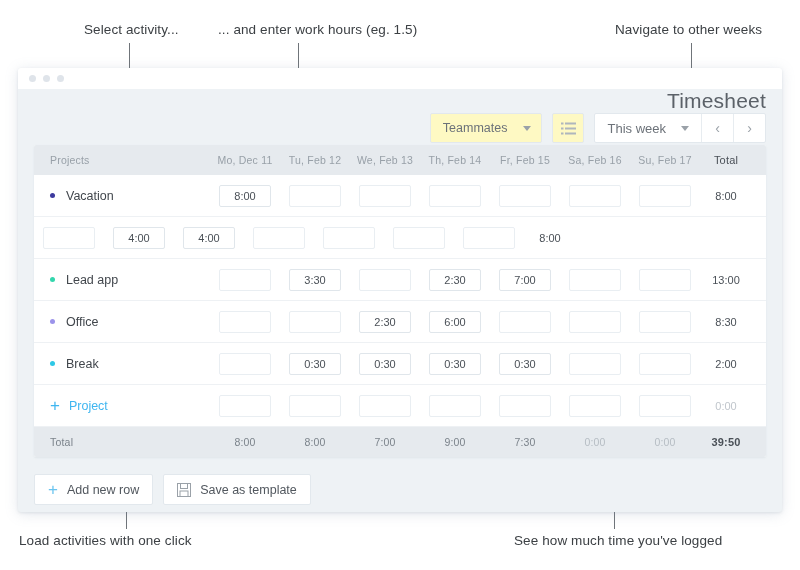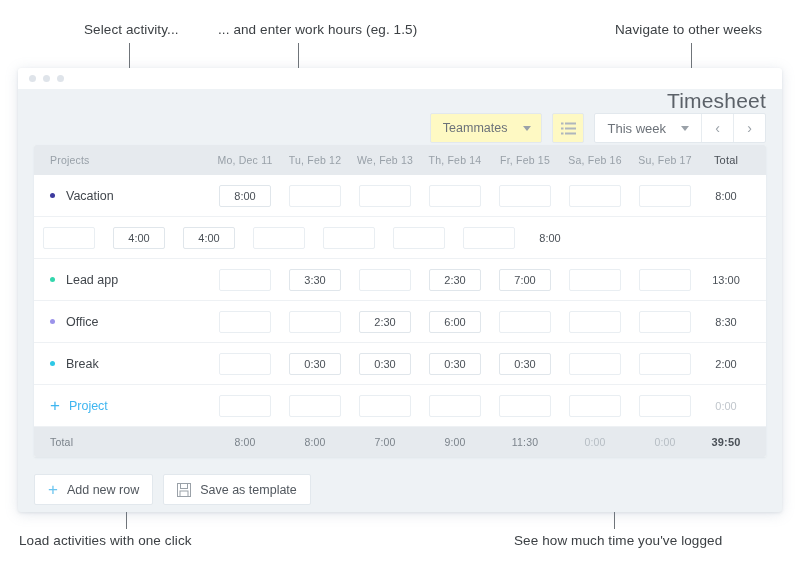--- a/index.html
+++ b/index.html
@@ -434,21 +434,21 @@
           <div class="c-del"></div>
         </div>
       </div>
 
     <div class="row foot">
       <div class="c-project">Total</div>
       <div class="c-day">8:00</div>
       <div class="c-day">8:00</div>
       <div class="c-day">7:00</div>
       <div class="c-day">9:00</div>
-      <div class="c-day">11:30</div>
+      <div class="c-day">7:30</div>
       <div class="c-day zero">0:00</div>
       <div class="c-day zero">0:00</div>
       <div class="c-total">39:50</div>
       <div class="c-del"></div>
     </div>
 
   </div>
 
   <div class="footbar">
     <div class="fbtn">

